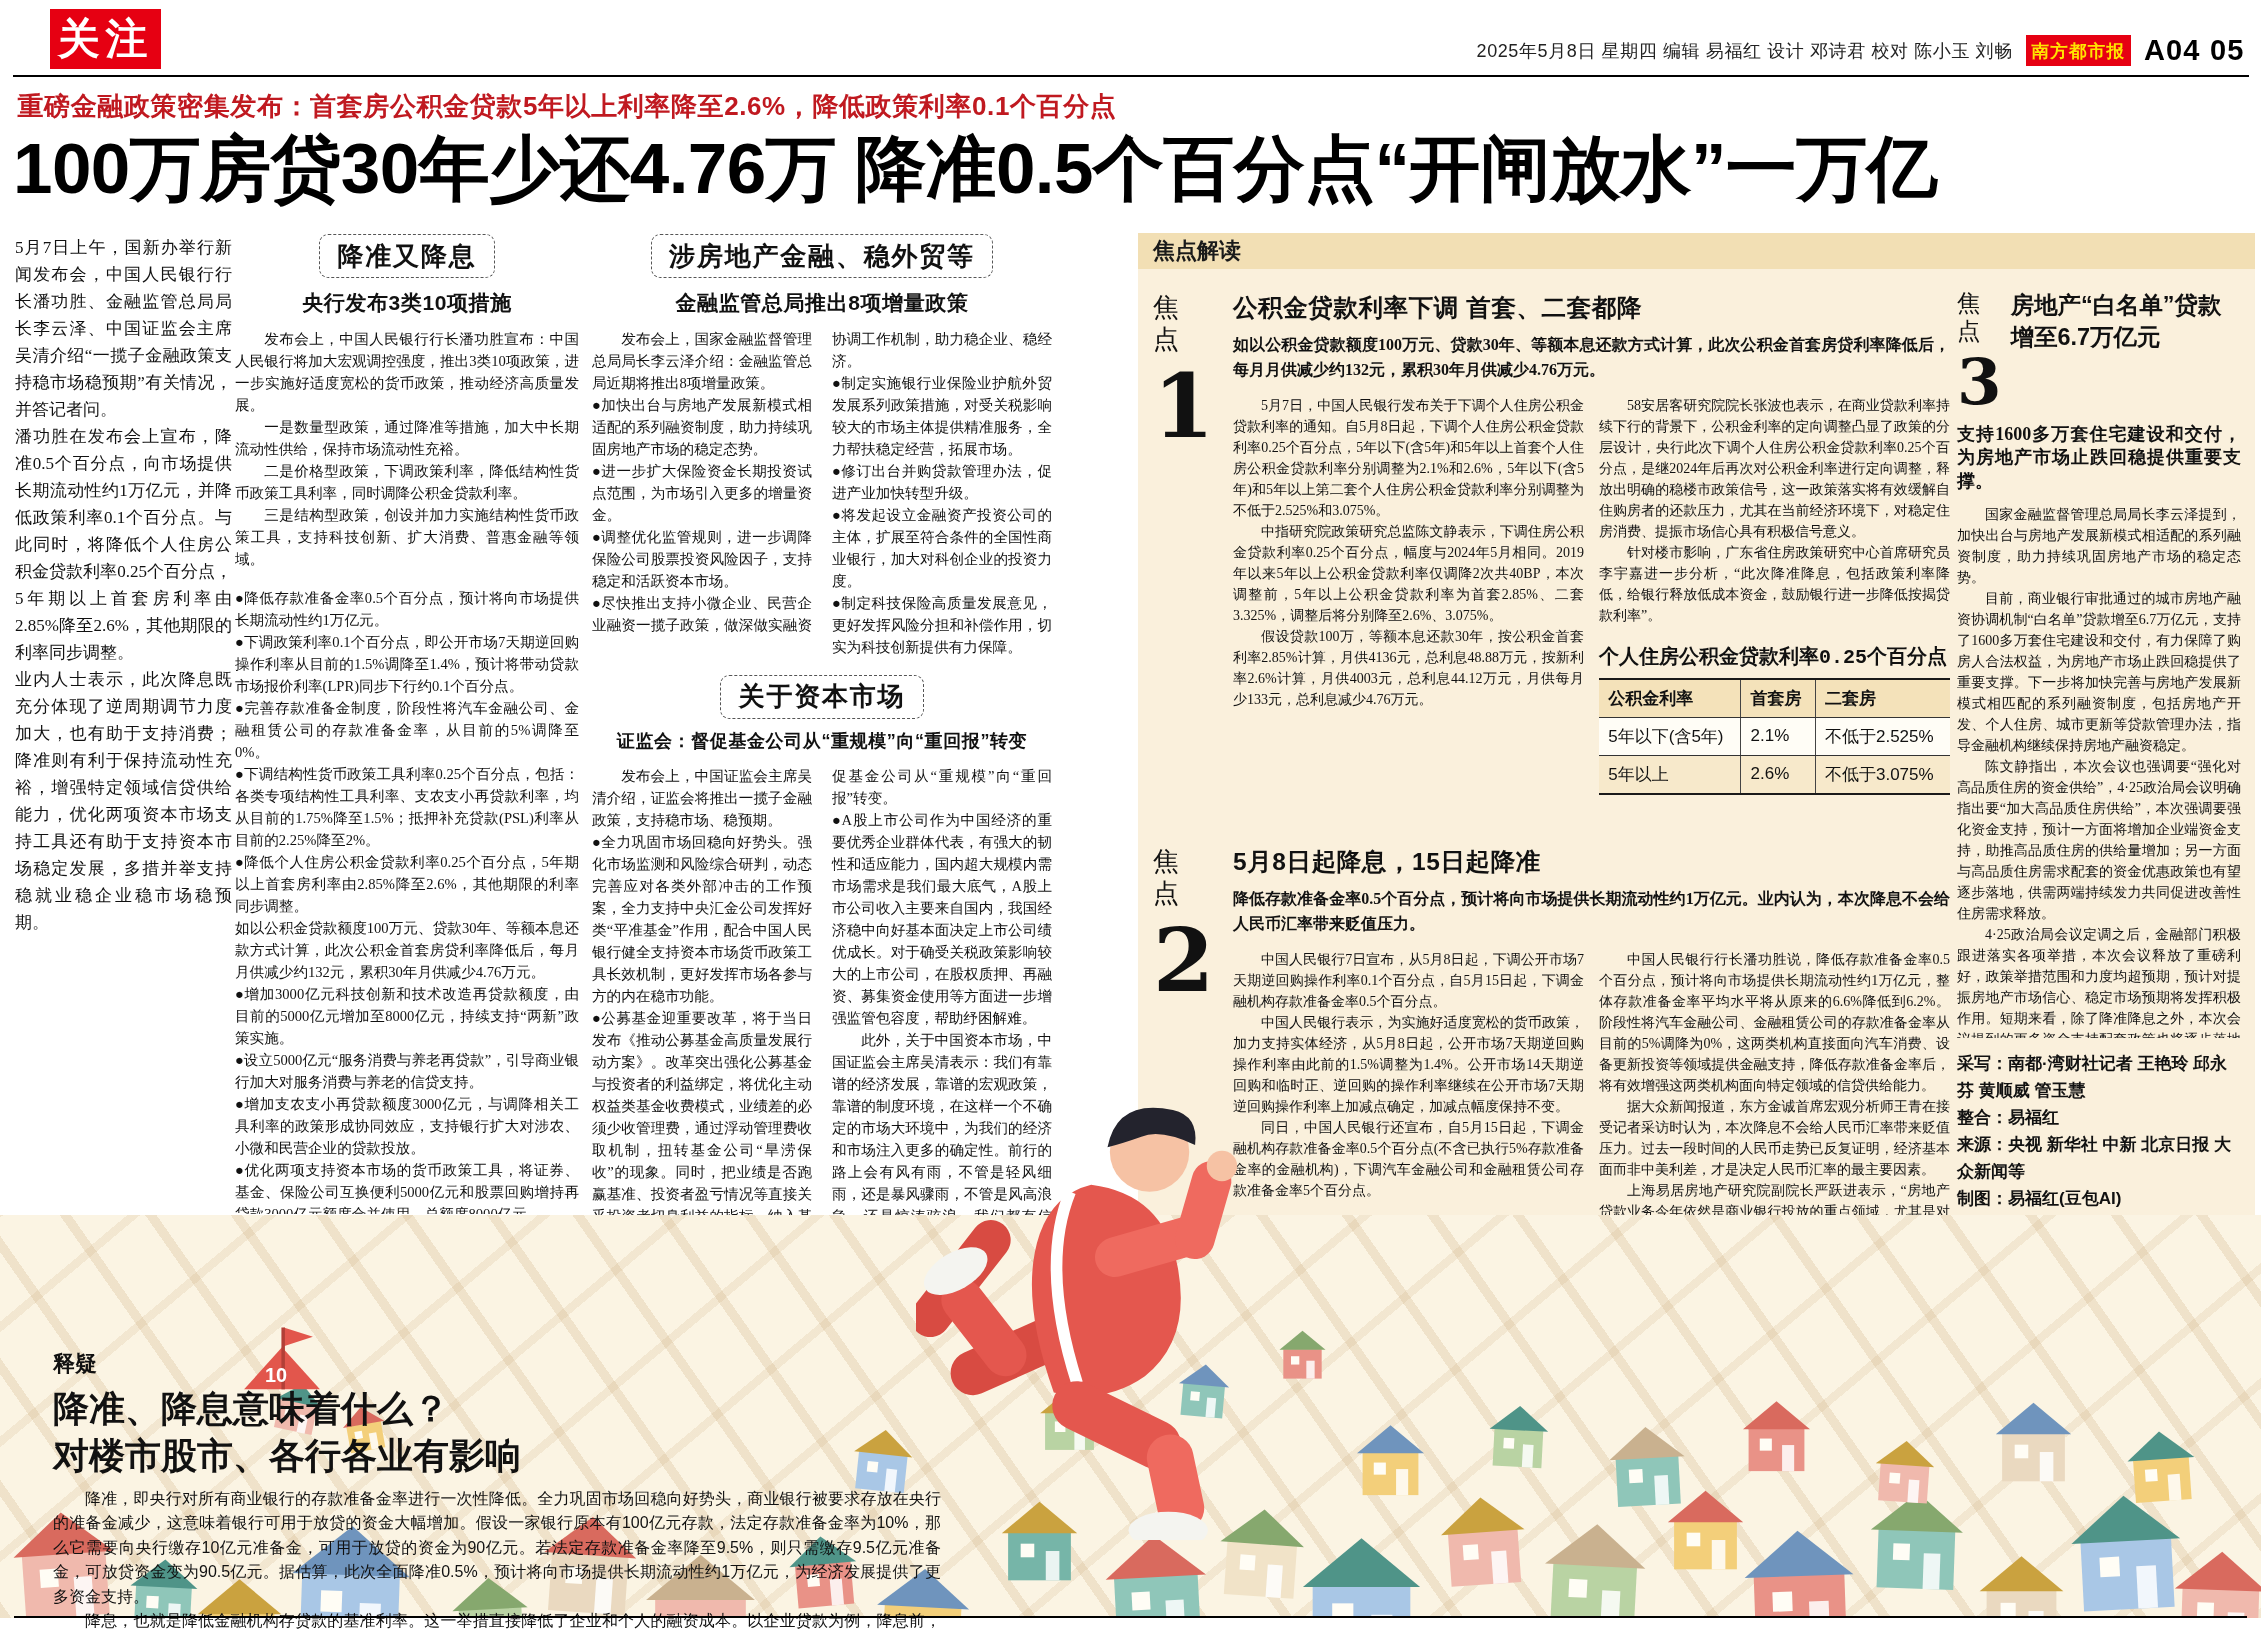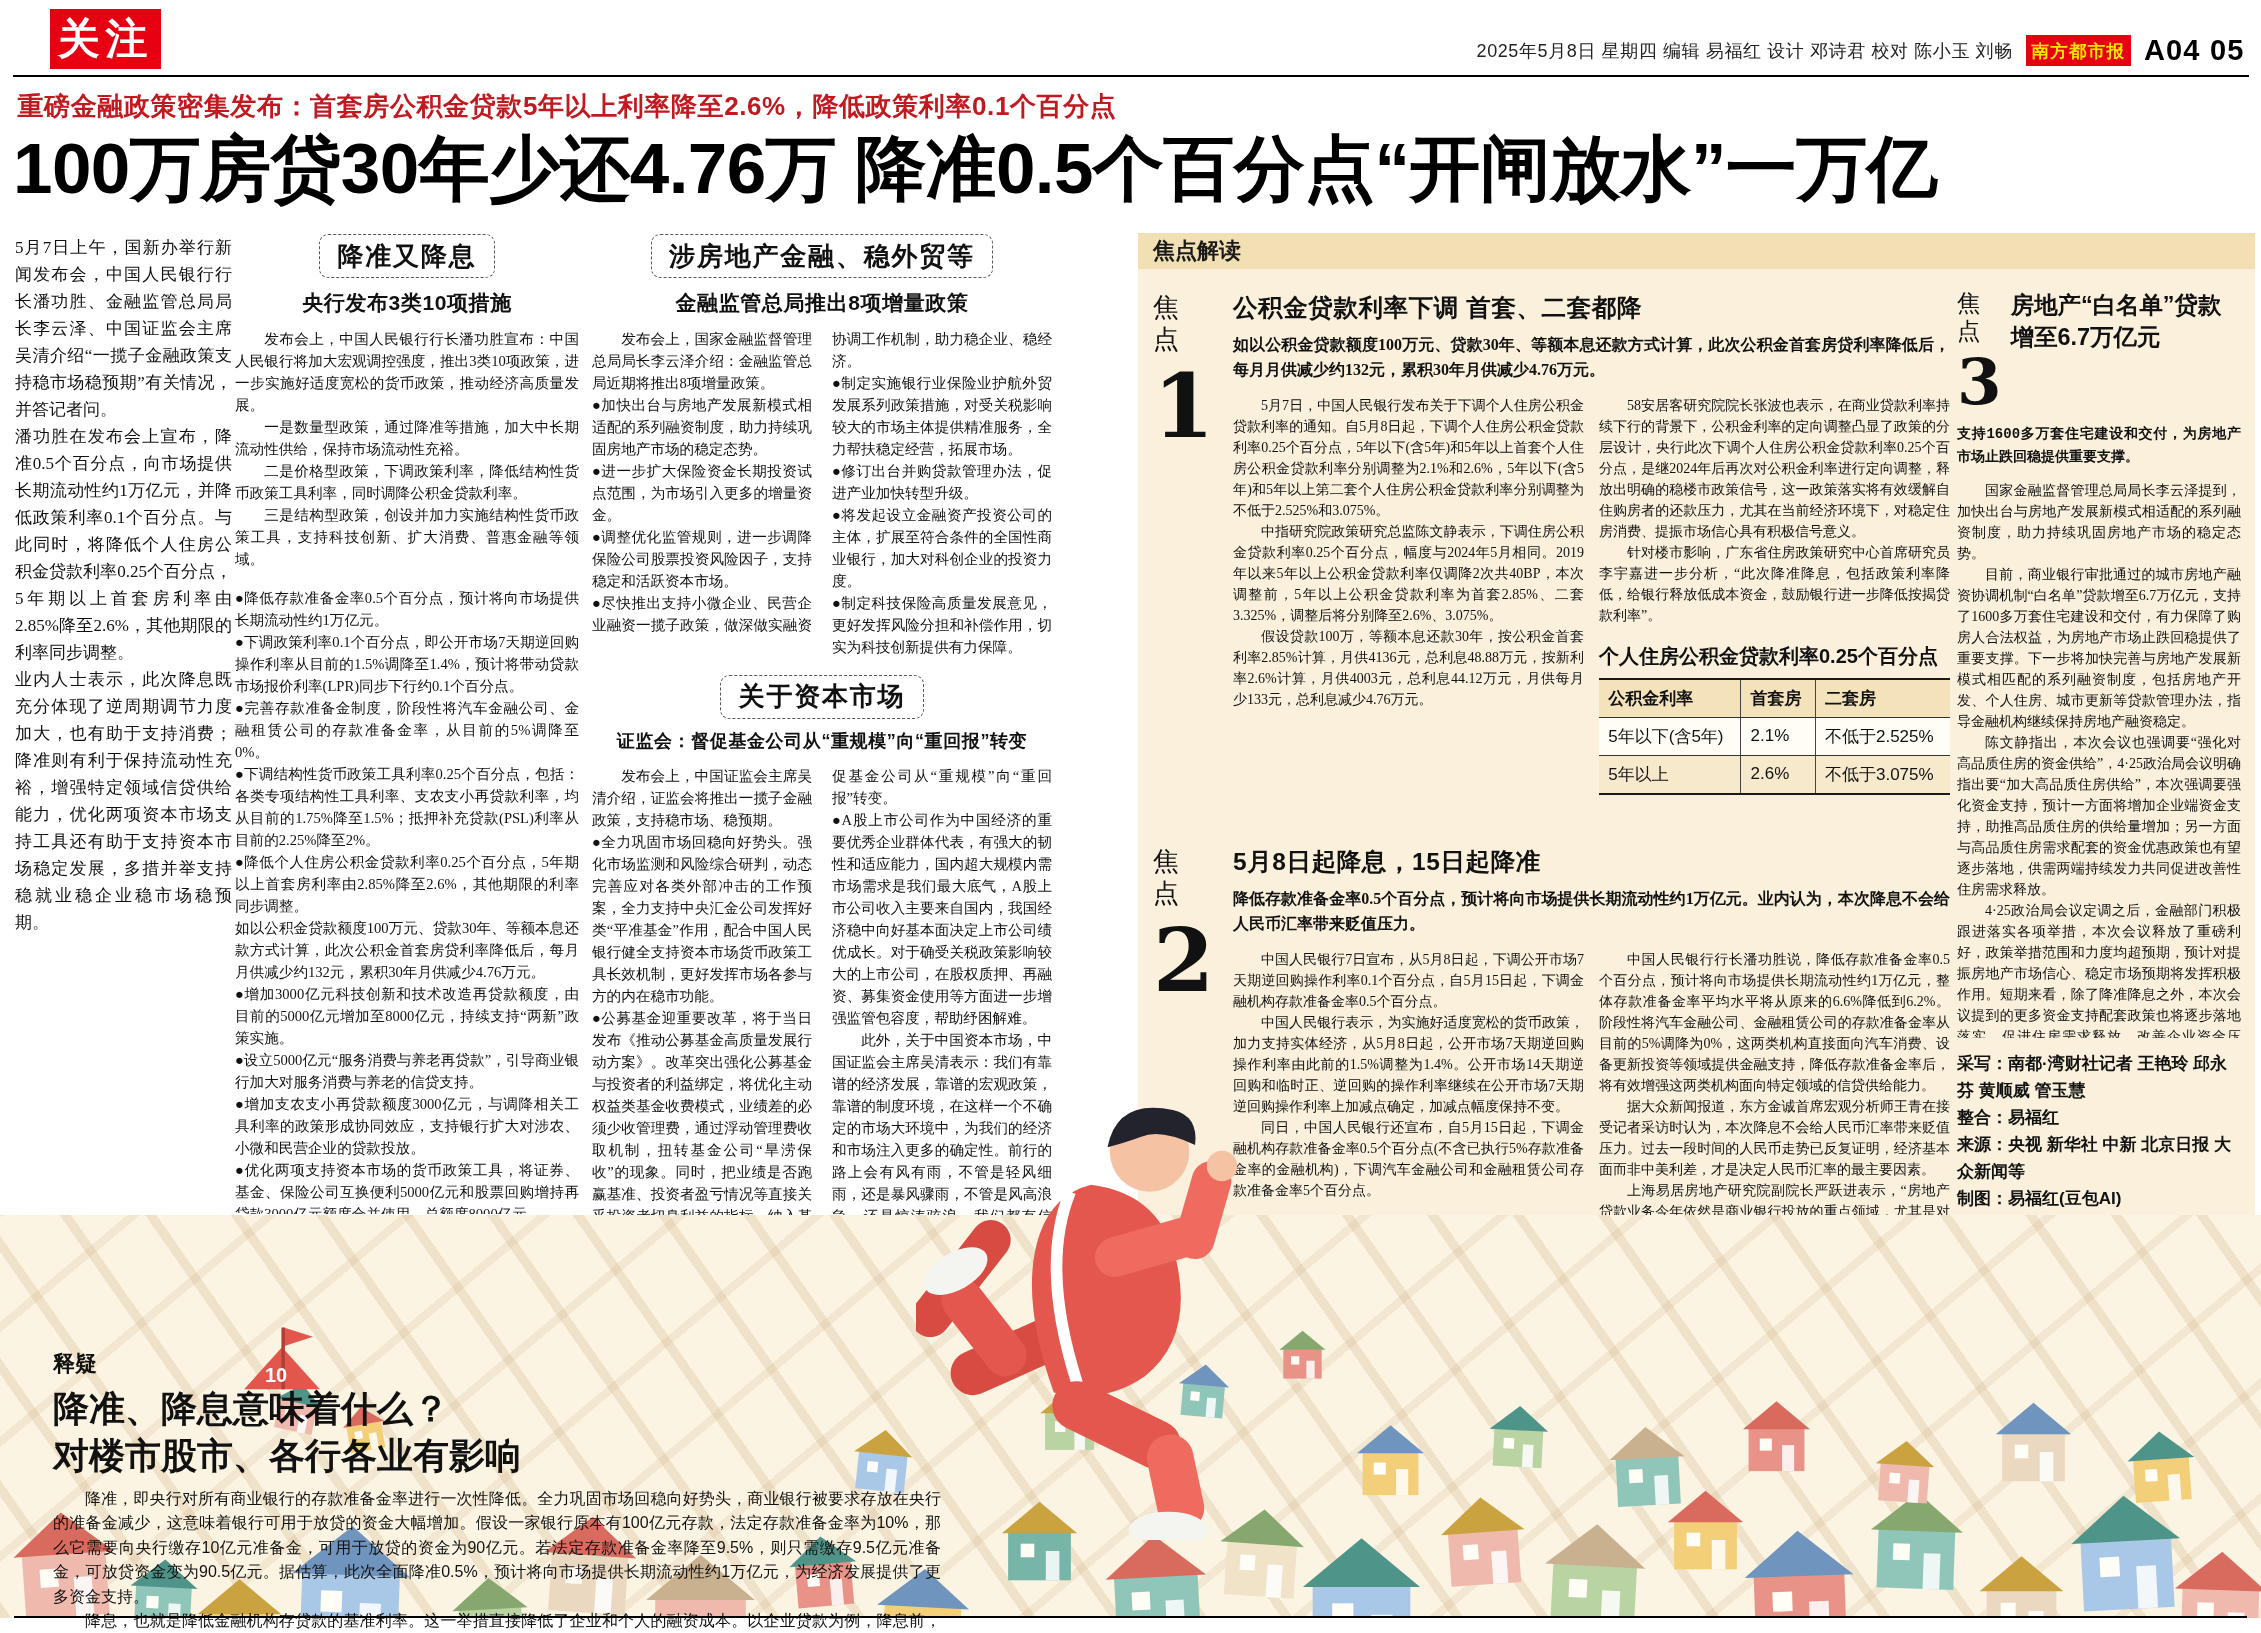--- a/index.html
+++ b/index.html
@@ -48,36 +48,36 @@
   .fword{display:block;width:27px;font-size:26px;line-height:32px;font-family:"DejaVu Serif",serif;
          word-break:break-all;letter-spacing:0;}
   .fnum{display:block;font-family:"DejaVu Serif",serif;font-weight:900;font-size:88px;line-height:1;margin-top:7px;}
   .fhead{grid-area:head;margin:0 0 9.3px 0;font-family:"Liberation Sans",sans-serif;
          font-weight:900;font-size:24.5px;letter-spacing:0.6px;}
   .flede{grid-area:lede;margin:0 0 13px 0;font-weight:700;font-size:16px;line-height:24.5px;text-align:justify;}
   .fc1{grid-area:c1;} .fc2{grid-area:c2;}
   .fcols p{margin:0;font-size:14px;line-height:21px;text-align:justify;text-indent:2em;}
   
   .rate-table{margin-top:16.4px;}
-  .ttitle{font-family:Liberation Sans, sans-serif;font-weight:900;font-size:20px;margin:0 0 8.2px 0;}
+  .ttitle{font-family:Liberation Mono, monospace;font-weight:900;font-size:20px;margin:0 0 8.2px 0;}
   table.rates{width:100%;border-collapse:collapse;font-family:"Liberation Sans",sans-serif;font-size:17px;
         border-top:2.3px solid #1a1a1a;border-bottom:2.3px solid #1a1a1a;}
   table.rates th,table.rates td{border-bottom:1.2px solid #333;border-right:1.2px solid #444;
         padding:7px 9.3px;text-align:left;font-weight:400;}
   table.rates th{font-weight:900;background:#f4e2ba;}
   table.rates th:last-child,table.rates td:last-child{border-right:none;}
   table.rates tbody tr:nth-child(1){background:#fffdf6;}
   table.rates tbody tr:nth-child(2){background:#f7e9cb;}
   
   .focus3{position:absolute;left:819px;top:56px;width:284px;height:923px;display:flex;flex-direction:column;}
   .f3top{display:flex;gap:9.3px;align-items:flex-start;}
   .f3label .fword{font-size:23.4px;line-height:28px;}
   .f3label .fnum{font-size:64px;margin-top:4.7px;}
   .f3head{margin:0;font-family:"Liberation Sans",sans-serif;font-weight:900;font-size:23.4px;line-height:32px;}
-  .f3lede{font-weight:700;font-size:14px;line-height:23.4px;margin:9.3px 0 10.5px 0;text-align:justify;font-family:Liberation Mono, monospace;}
+  .f3lede{font-weight:700;font-size:18px;line-height:23.4px;margin:9.3px 0 10.5px 0;text-align:justify;}
   .f3body{flex:1;overflow:hidden;}
   .f3body p{margin:0;font-size:14px;line-height:21px;text-align:justify;text-indent:2em;}
   .credits{position:relative;background:#faf0dc;padding-top:11.7px;}
   .credit-line{margin:0;font-family:"Liberation Sans",sans-serif;font-weight:900;font-size:17px;line-height:27px;}
   
   .band{position:absolute;left:0;top:1215px;width:2261px;height:403px;background:#fbf4e3;overflow:hidden;}
   .roads{position:absolute;inset:0;
      background:
        repeating-linear-gradient(55deg, rgba(198,162,112,0.22) 0 9.3px, transparent 9.3px 70px),
        repeating-linear-gradient(-40deg, rgba(198,162,112,0.16) 0 8.2px, transparent 8.2px 88px);}

